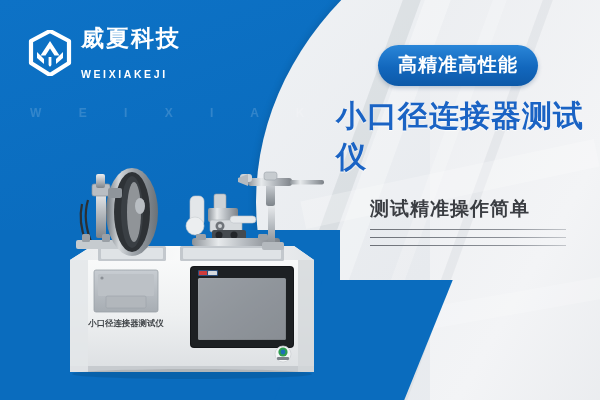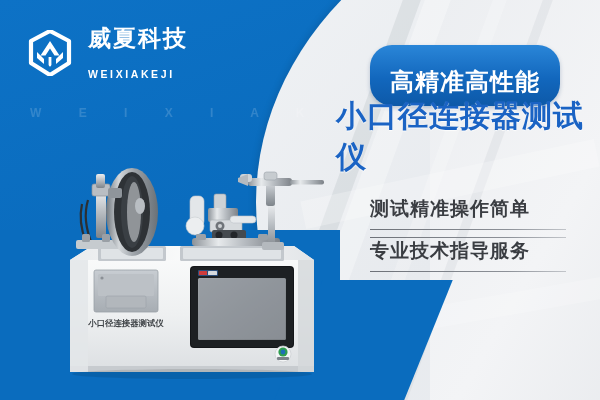--- a/index.html
+++ b/index.html
@@ -60,21 +60,21 @@
   .shade{
     position:absolute;background:rgba(150,158,168,0.18);
     transform:skewX(-20deg);pointer-events:none;
   }
   .shade.d1{left:330px;top:0;width:18px;height:400px;}
   .shade.d2{left:470px;top:0;width:10px;height:400px;opacity:.6;}
 
   
   .logo{
     position:absolute;left:28px;top:27px;
-    display:flex;align-items:center;gap:16px;z-index:12;
+    display:flex;align-items:center;gap:9px;z-index:12;
   }
   .logo-mark{width:44px;height:46px;display:block;}
   .logo-text{display:flex;flex-direction:column;line-height:1;}
   .logo-cn{
     color:#ffffff;font-size:23px;font-weight:700;
     letter-spacing:2px;
     font-family:"Liberation Sans","DejaVu Sans",sans-serif;
   }
   .logo-en{
     color:#ffffff;font-size:10.5px;font-weight:700;
@@ -82,25 +82,25 @@
   }
   
   .watermark{
     position:absolute;left:30px;top:106px;
     color:rgba(255,255,255,0.16);
     font-size:12px;font-weight:700;letter-spacing:17px;
     white-space:nowrap;z-index:9;user-select:none;
   }
   
   .badge{
-    position:absolute;left:370px;top:45px;z-index:14;
+    position:absolute;left:378px;top:45px;z-index:14;
     background:linear-gradient(180deg,#2a86d8 0%,#1267bd 55%,#0d59a8 100%);
     color:#fff;border-radius:22px;
-    padding:21px 20px 8px;
-    font-size:24px;font-weight:700;letter-spacing:1px;
+    padding:7px 20px 8px;
+    font-size:19px;font-weight:700;letter-spacing:1px;
     box-shadow:0 2px 4px rgba(20,60,110,.25);
     font-family:"DejaVu Sans","Liberation Sans",sans-serif;
   }
   .headline{
     position:absolute;left:336px;top:96px;z-index:14;
     font-size:30px;font-weight:700;letter-spacing:1px;
     color:#1a63c4;
     font-family:"DejaVu Sans","Liberation Sans",sans-serif;
     text-shadow:0 1px 1px rgba(255,255,255,.8);
   }
@@ -165,21 +165,20 @@
 
   <div class="features">
     <div class="feature-row">
       <span class="feature-text">测试精准操作简单</span>
       <div class="feature-rule"></div>
     </div>
     <div class="feature-row">
       <div class="feature-rule"></div>
     </div>
     <div class="feature-row">
-      <span class="feature-text">专业技术指导服务</span>
       <div class="feature-rule"></div>
     </div>
   </div>
 
   <div class="machine">
     <svg viewBox="0 0 262 222" width="262" height="222">
       <defs>
         <linearGradient id="gBody" x1="0" y1="0" x2="0" y2="1">
           <stop offset="0" stop-color="#fbfcfc"></stop>
           <stop offset="0.55" stop-color="#eef0f1"></stop>

